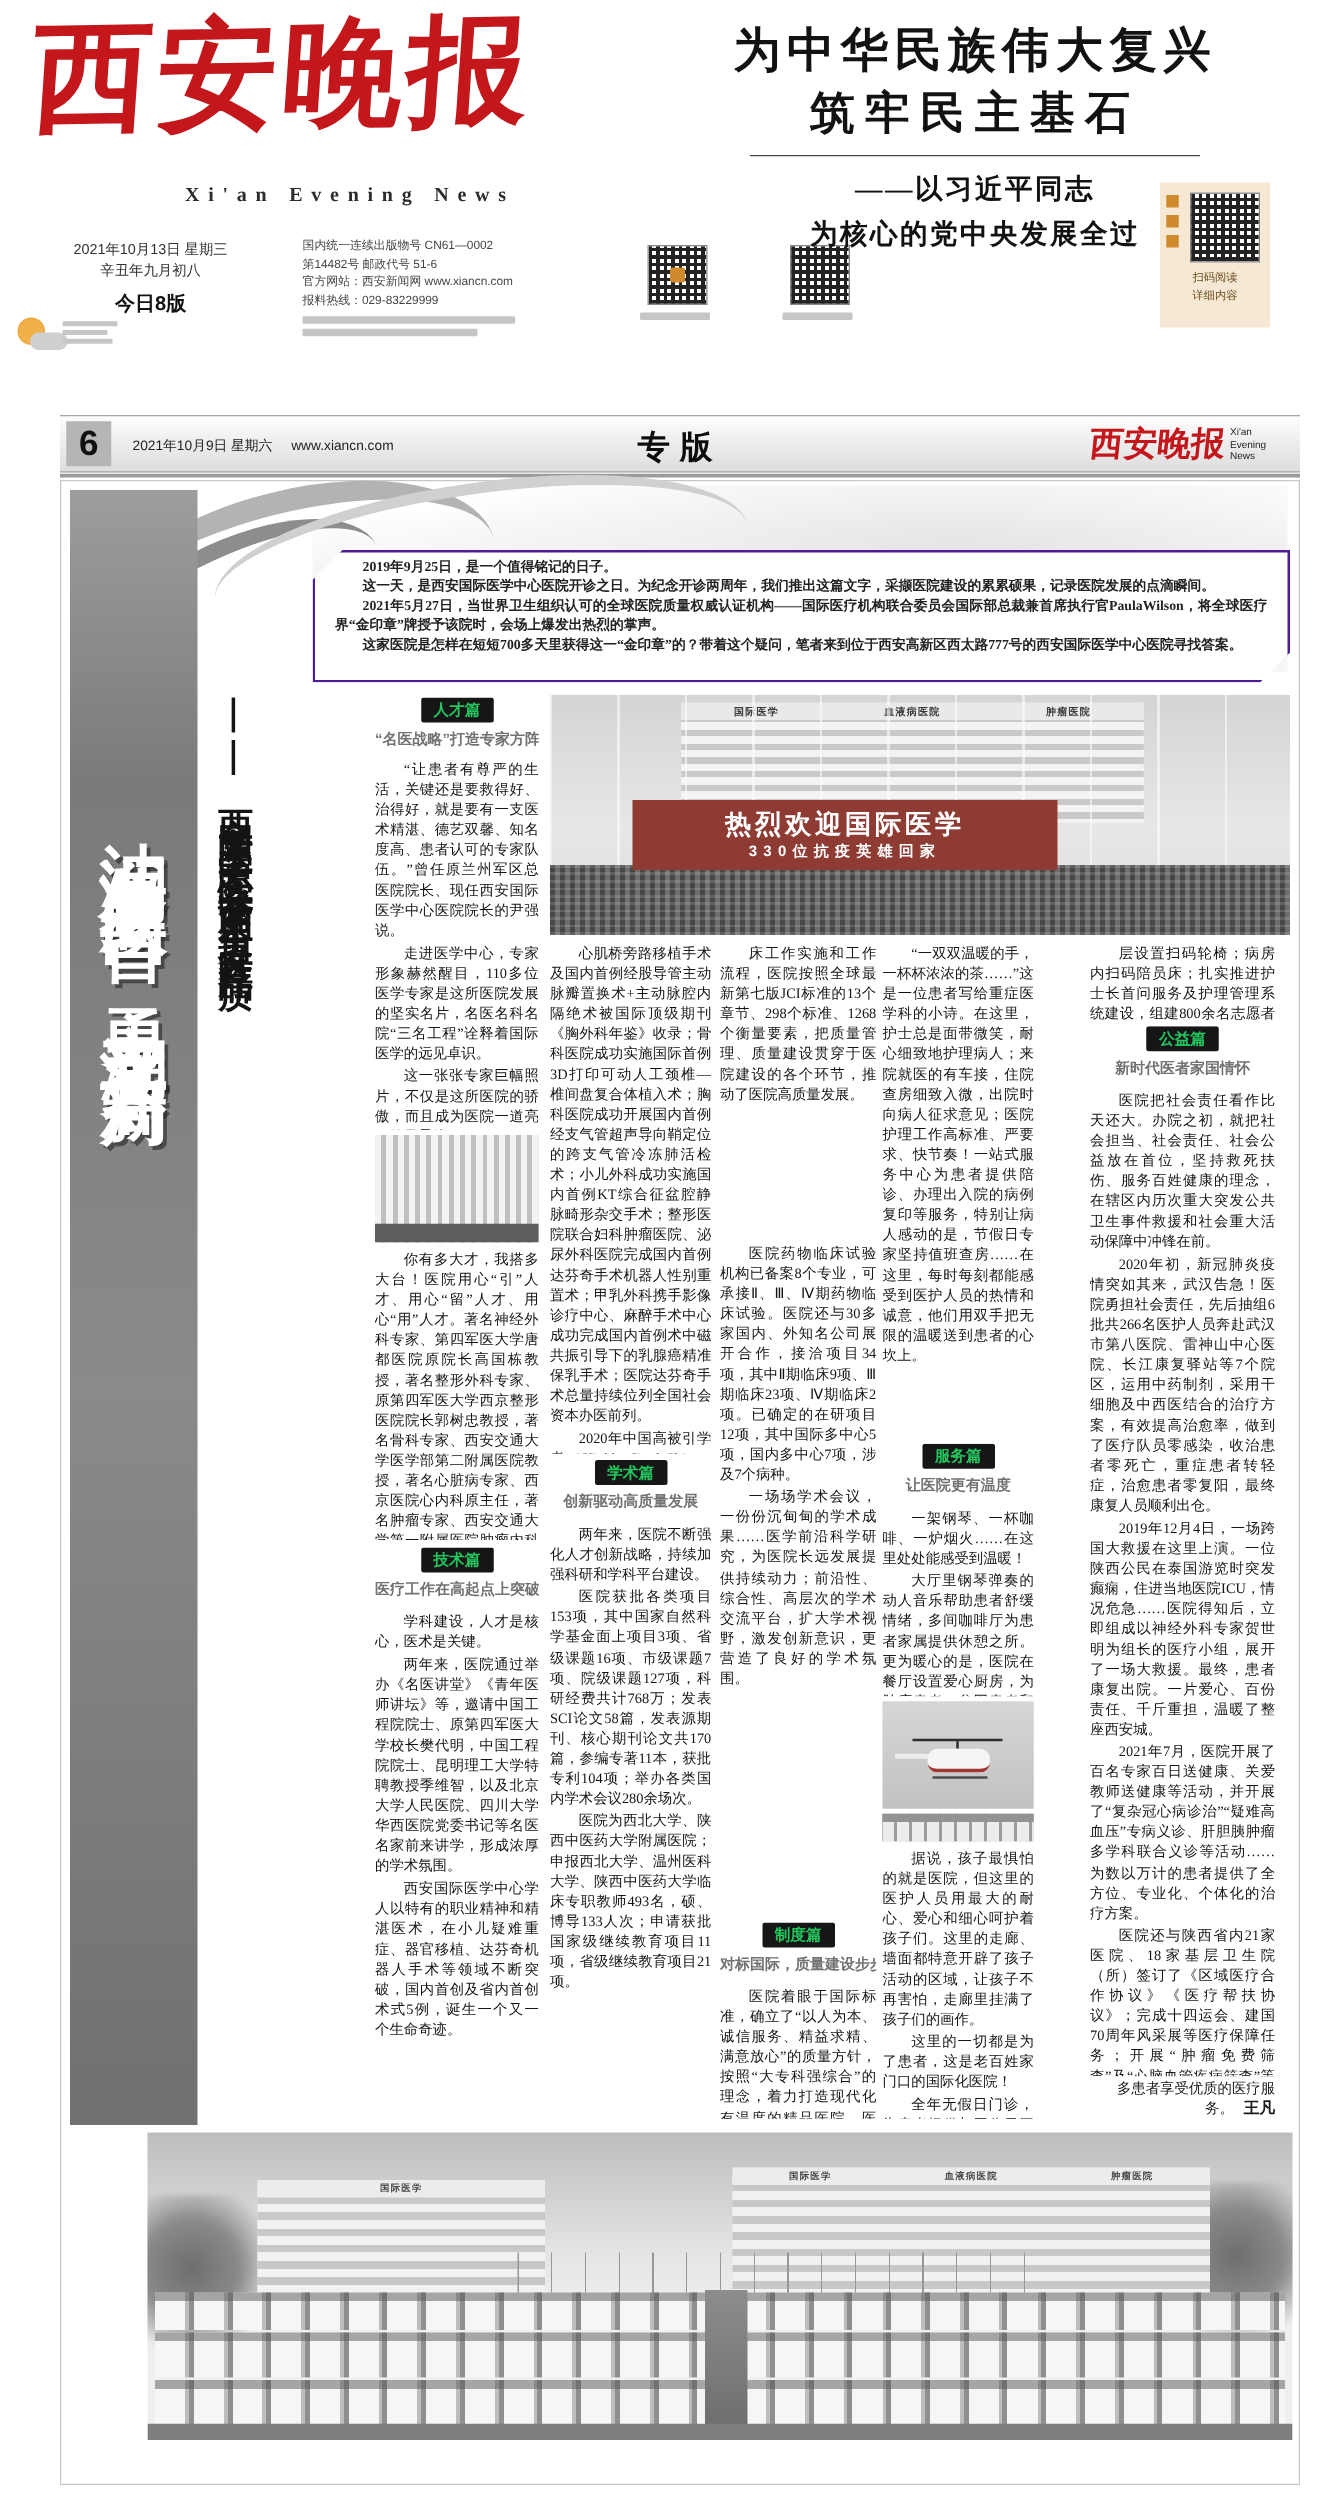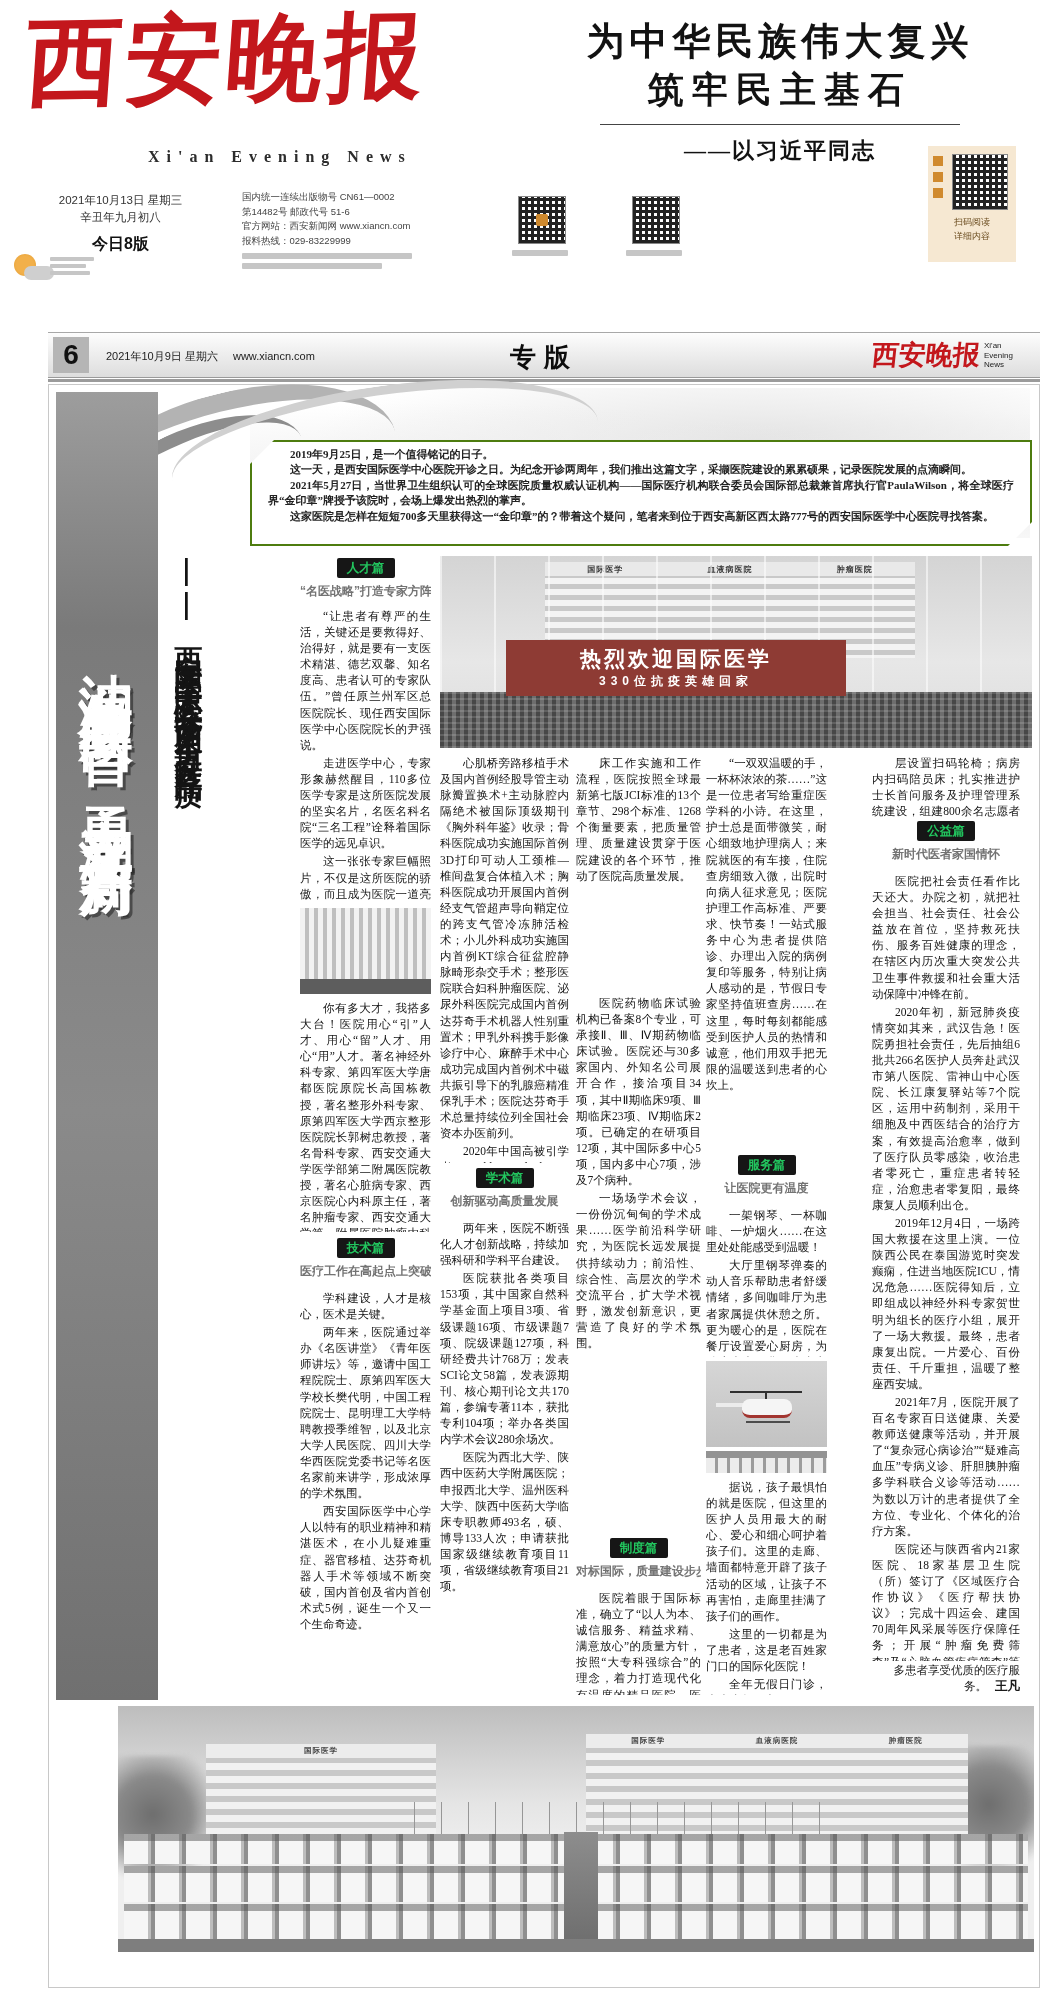--- a/index.html
+++ b/index.html
@@ -57,21 +57,21 @@
   .swoosh{position:absolute;border-radius:50%;z-index:1;}
   .sw1{left:70px;top:392px;width:330px;height:140px;border-top:18px solid #b3b3b3;transform:rotate(-14deg);}
   .sw2{left:46px;top:436px;width:270px;height:110px;border-top:13px solid #8d8d8d;transform:rotate(-27deg);}
   .sw3{left:170px;top:386px;width:430px;height:120px;border-top:9px solid #d0d0d0;transform:rotate(-8deg);}
   .clouds{position:absolute;left:250px;top:388px;width:780px;height:150px;z-index:1;
           background:radial-gradient(ellipse at 25% 65%,#ececec 0%,rgba(236,236,236,0) 60%),
                      radial-gradient(ellipse at 65% 35%,#e4e4e4 0%,rgba(228,228,228,0) 62%),
                      radial-gradient(ellipse at 90% 70%,#ededed 0%,rgba(237,237,237,0) 55%);}
   
   .intro{position:absolute;left:250px;top:440px;width:782px;height:106px;background:#fff;
-         border:2px solid #4d7c0f;z-index:3;box-sizing:border-box;padding:5px 16px;overflow:hidden;
+         border:2px solid #4c1d95;z-index:3;box-sizing:border-box;padding:5px 16px;overflow:hidden;
          clip-path:polygon(24px 0,100% 0,100% calc(100% - 24px),calc(100% - 24px) 100%,0 100%,0 24px);}
   .intro p{margin:0;font-family:"Liberation Serif",serif;font-size:11px;line-height:1.4;
            text-align:justify;text-indent:2em;font-weight:bold;color:#222;}
   
   .banner{position:absolute;left:56px;top:392px;width:102px;height:1308px;z-index:2;
           background:linear-gradient(180deg,#9d9d9d,#7a7a7a 18%,#8a8a8a 55%,#707070);}
   .banner-title{writing-mode:vertical-rl;text-orientation:upright;margin:238px auto 0;
           font-size:54px;font-weight:900;color:#fff;letter-spacing:10px;line-height:102px;
           text-shadow:3px 3px 0 rgba(45,45,45,.65);}
   .v-subhead{position:absolute;left:166px;top:558px;width:44px;height:1135px;z-index:2;
@@ -186,20 +186,21 @@
         <span class="bar" style="width:40px;display:block"></span>
       </span>
     </div>
 
     <div class="mh-headline">
       <div class="mh-h1">为中华民族伟大复兴</div>
       <div class="mh-h2">筑牢民主基石</div>
       <div class="mh-rule"></div>
       <div class="mh-sub">
           <p>——以习近平同志</p>
+          <p>为核心的党中央发展全过</p>
         </div>
     </div>
 
     <div class="mh-qrbox">
       <span class="sq" style="top:10px"></span>
       <span class="sq" style="top:26px"></span>
       <span class="sq" style="top:42px"></span>
       <div class="qr"></div>
       <div class="cap">
           <div>扫码阅读</div>

